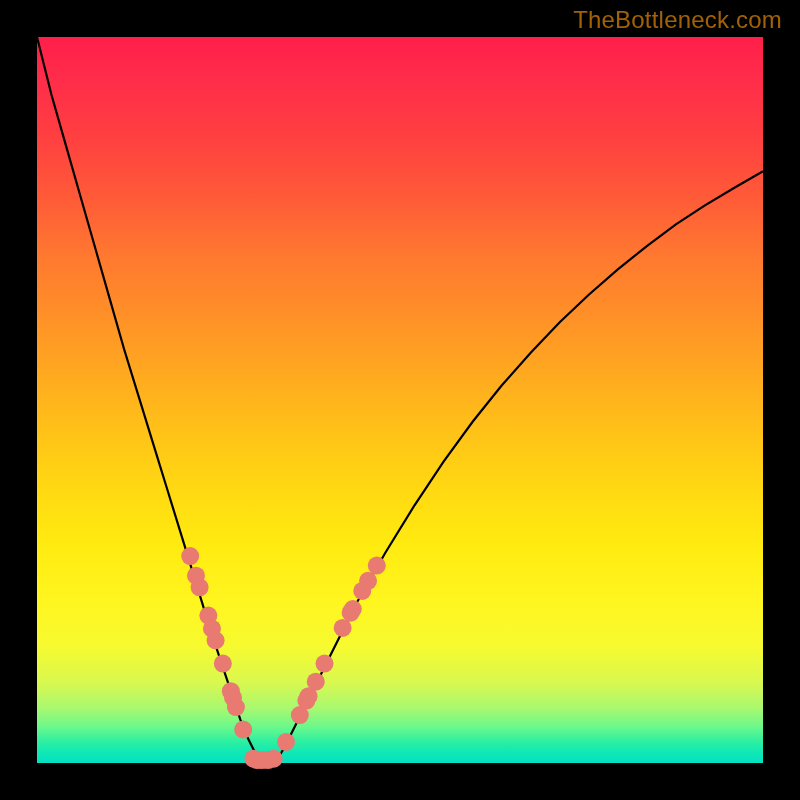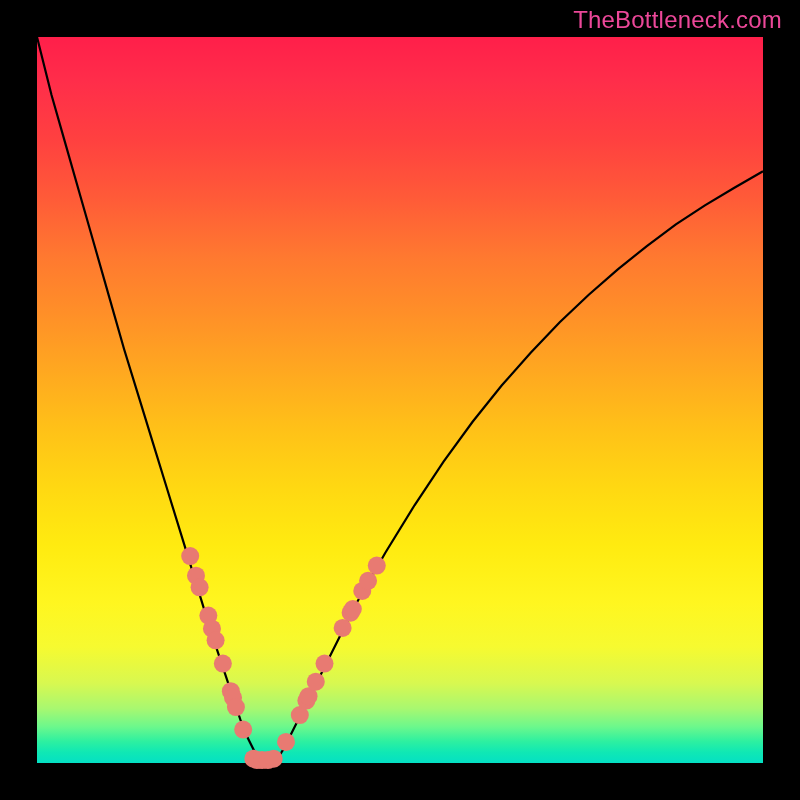--- a/index.html
+++ b/index.html
@@ -44,21 +44,21 @@
       #6cf88c 95%,
       #2ef0a0 97%,
       #10e8b4 98.5%,
       #04e0c4 100%
     );
   }
   .watermark {
     position: absolute;
     top: 6px;
     right: 18px;
-    color: #ec4899;
+    color: #a16207;
     font-size: 24px;
     font-weight: 500;
     letter-spacing: 0.2px;
     font-family: Arial, Helvetica, sans-serif;
     z-index: 50;
   }
   svg.curve {
     position: absolute;
     top: 0;
     left: 0;

